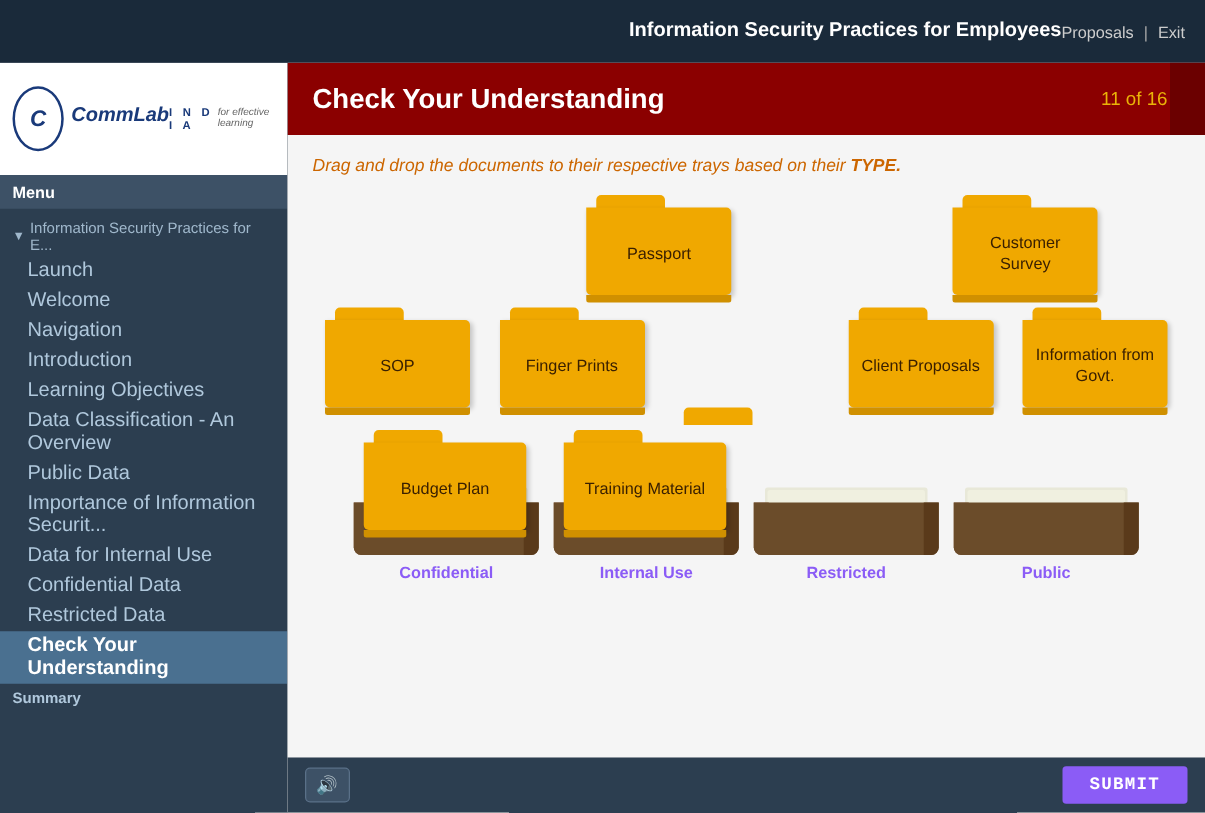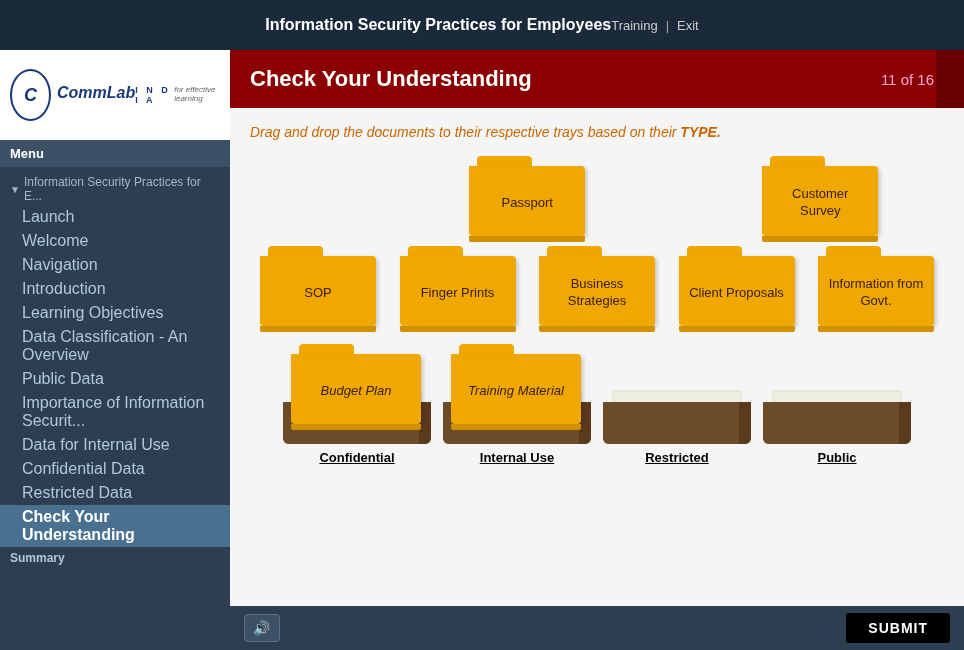--- a/index.html
+++ b/index.html
@@ -4,21 +4,21 @@
   <style>
     * { box-sizing: border-box; margin: 0; padding: 0; }
     body { font-family: Arial, sans-serif; width: 964px; height: 650px; overflow: hidden; background: #1a2a3a; display: flex; flex-direction: column; }
 
     
     .top-header {
       background: #1a2a3a;
       color: #fff;
       display: flex;
       align-items: center;
-      justify-content: center;
+      justify-content: flex-end;
       padding: 8px 16px;
       height: 50px;
       flex-shrink: 0;
     }
     .top-header-title {
       font-size: 16px;
       font-weight: bold;
       color: #fff;
     }
     .top-header-links {
@@ -118,21 +118,21 @@
       height: 58px;
       position: relative;
     }
     .content-header-title {
       font-size: 22px;
       font-weight: bold;
       color: #fff;
     }
     .page-counter {
       font-size: 15px;
-      color: #f9a8d4;
+      color: #eab308;
       margin-right: 10px;
     }
     .header-accent {
       width: 28px;
       height: 58px;
       background: #6b0000;
       position: absolute;
       right: 0;
       top: 0;
     }
@@ -226,21 +226,20 @@
       display: flex;
       flex-direction: column;
       align-items: center;
     }
 
     
     .tray-with-folder {
       position: relative;
       width: 148px;
       height: 90px;
-      font-style: italic;
     }
 
     
     .tray-box {
       width: 148px;
       height: 52px;
       position: relative;
     }
     .tray-front {
       width: 148px;
@@ -282,24 +281,23 @@
       height: 42px;
       background: #5a3a1a;
       position: absolute;
       bottom: 0;
       right: 0;
       border-radius: 0 0 6px 0;
     }
     .tray-label {
       font-size: 13px;
       font-weight: bold;
-      color: #000000;
+      color: #8b5cf6;
       text-align: center;
       margin-top: 6px;
-      text-decoration: underline;
     }
 
     
     .bottom-bar {
       background: #2c3e50;
       height: 44px;
       display: flex;
       align-items: center;
       justify-content: space-between;
       padding: 0 14px;
@@ -312,29 +310,30 @@
       width: 36px;
       height: 28px;
       display: flex;
       align-items: center;
       justify-content: center;
       cursor: pointer;
       color: #fff;
       font-size: 14px;
     }
     .submit-btn {
-      background: #000000;
+      background: #8b5cf6;
       color: #fff;
       border: none;
       padding: 7px 22px;
       font-size: 14px;
       font-weight: bold;
       cursor: pointer;
       border-radius: 3px;
       letter-spacing: 1px;
+      font-family: Liberation Mono, monospace;
     }
 
     
     .logo-container {
       display: flex;
       align-items: center;
       gap: 6px;
     }
     .logo-circle-outer {
       width: 52px;
@@ -375,21 +374,21 @@
       color: #666;
       font-style: italic;
     }
   </style>
 </head>
 <body>
 
 <div class="top-header">
   <span class="top-header-title">Information Security Practices for Employees</span>
   <div class="top-header-links">
-    <a class="top-header-link">Training</a>
+    <a class="top-header-link">Proposals</a>
     <span>|</span>
     <a class="top-header-link">Exit</a>
   </div>
 </div>
 
 <div class="main-layout">
 
   <div class="sidebar">
 
     <div class="sidebar-logo">
@@ -472,23 +471,20 @@
             </div>
           </div>
           <div class="folder-card">
             <div class="folder-tab"></div>
             <div class="folder-body">
               <span class="folder-label">Finger Prints</span>
             </div>
           </div>
           <div class="folder-card">
             <div class="folder-tab"></div>
-            <div class="folder-body">
-              <span class="folder-label">Business Strategies</span>
-            </div>
           </div>
           <div class="folder-card">
             <div class="folder-tab"></div>
             <div class="folder-body">
               <span class="folder-label">Client Proposals</span>
             </div>
           </div>
           <div class="folder-card">
             <div class="folder-tab"></div>
             <div class="folder-body">

